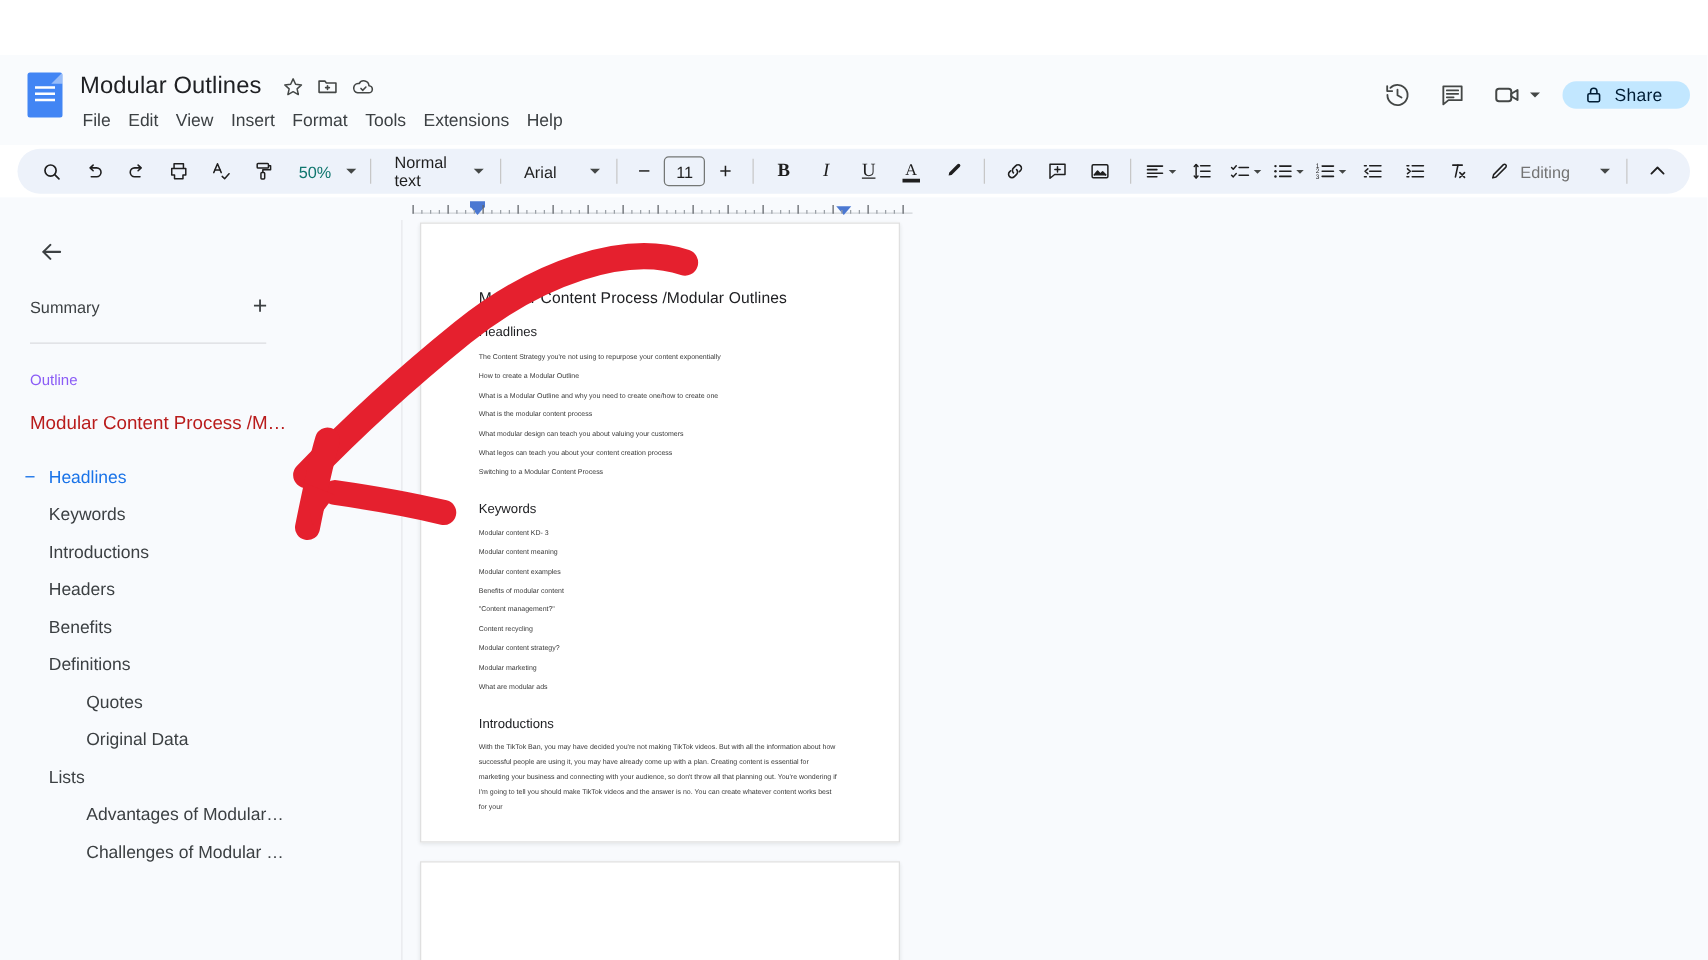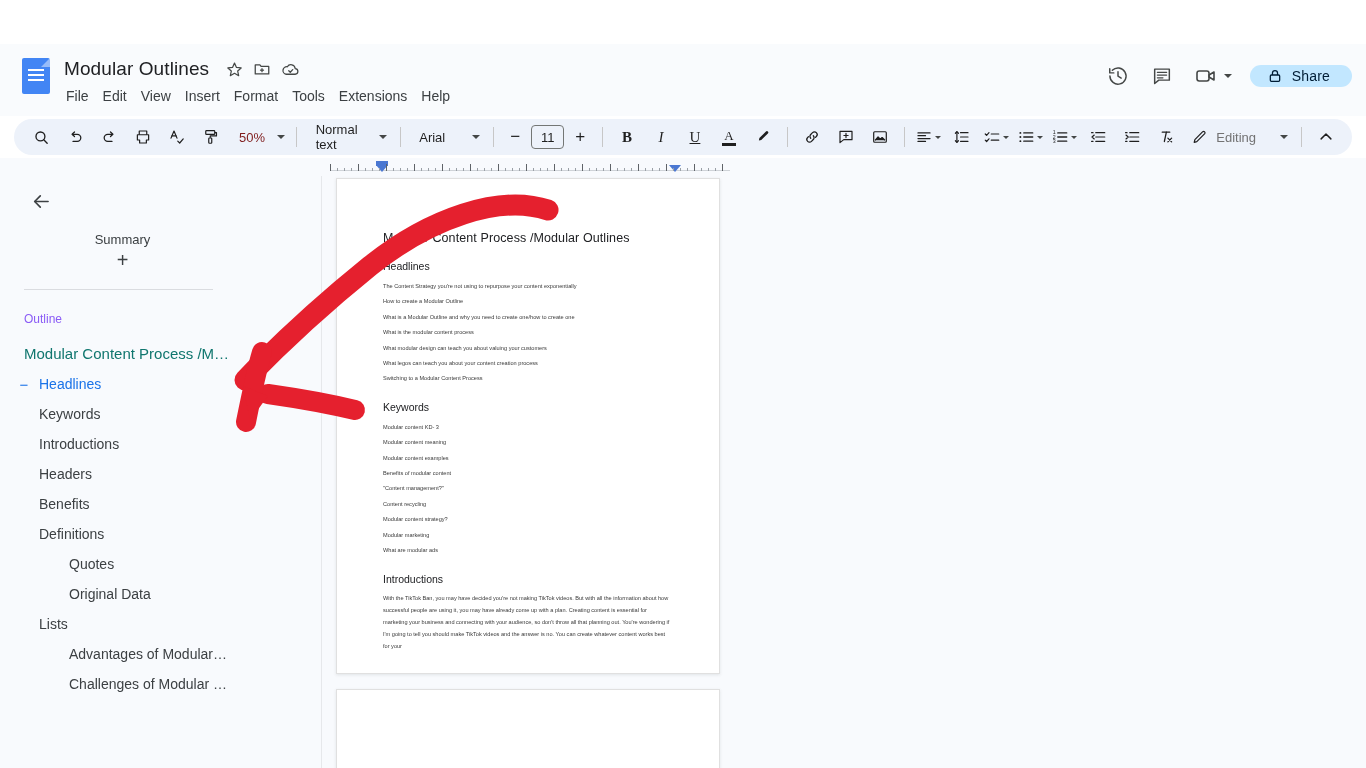--- a/index.html
+++ b/index.html
@@ -120,21 +120,21 @@
     border-radius: 4px;
     margin: 0 3px;
     cursor: pointer;
     color: #1f1f1f;
   }
   .tb-sep { width:1px; height:20px; background:#c7c7c7; margin: 0 7px; }
   .zoom-box {
     display:flex; align-items:center;
     height: 28px; padding: 0 4px 0 8px;
     border-radius: 4px; cursor:pointer;
-    font-size: 13px; color:#7f1d1d;
+    font-size: 13px; color:#0f766e;
     margin-left: 3px;
   }
   .zoom-val { min-width: 34px; }
   .style-box {
     display:flex; align-items:center; justify-content:space-between;
     height:28px; width: 124px; padding: 0 6px 0 10px;
     border-radius:4px; cursor:pointer;
     font-size:13px; color:#1f1f1f; margin-left:2px;
   }
   .font-box {
@@ -209,34 +209,34 @@
     border-right: 1px solid #e6e8eb;
     padding: 0 20px 0 24px;
     overflow:hidden;
   }
   .back-btn {
     width:34px;height:34px;margin: 8px 0 0 0;
     display:flex;align-items:center;justify-content:center;border-radius:50%;cursor:pointer;
   }
   .summary-row {
     display:flex;align-items:center;justify-content:space-between;
-    margin-top: 14px; padding-right: 80px; flex-direction: column;
+    margin-top: 14px; padding-right: 80px;
   }
   .summary-label { font-size:13px; color:#3c4043; }
   .add-btn { width:26px;height:26px;display:flex;align-items:center;justify-content:center;border-radius:50%;cursor:pointer;font-size:20px;color:#3c4043;line-height:1;}
   .divider { height:1px; background:#dadce0; margin: 16px 88px 0 0; }
   .outline-label { font-size: 12px; color:#8b5cf6; margin-top: 22px; }
   .outline-list { margin-top: 12px; }
   .o-item {
     display:flex; align-items:center;
     font-size: 14px; color:#3c4043;
     height: 30px; cursor:pointer; white-space:nowrap;
     position: relative;
   }
-  .o-item.doc-level { font-size: 15px; color:#0f766e; margin-bottom: 1px; }
+  .o-item.doc-level { font-size: 15px; color:#b91c1c; margin-bottom: 13px; }
   .o-item.h1 { padding-left: 15px; }
   .o-item.h2 { padding-left: 45px; }
   .o-item.active { color:#1a73e8; }
   .collapse-dash {
     position:absolute; left: -7px; width:14px; text-align:center;
     color:#1a73e8; font-size:15px; line-height:1;
   }
 
   
   .canvas {

